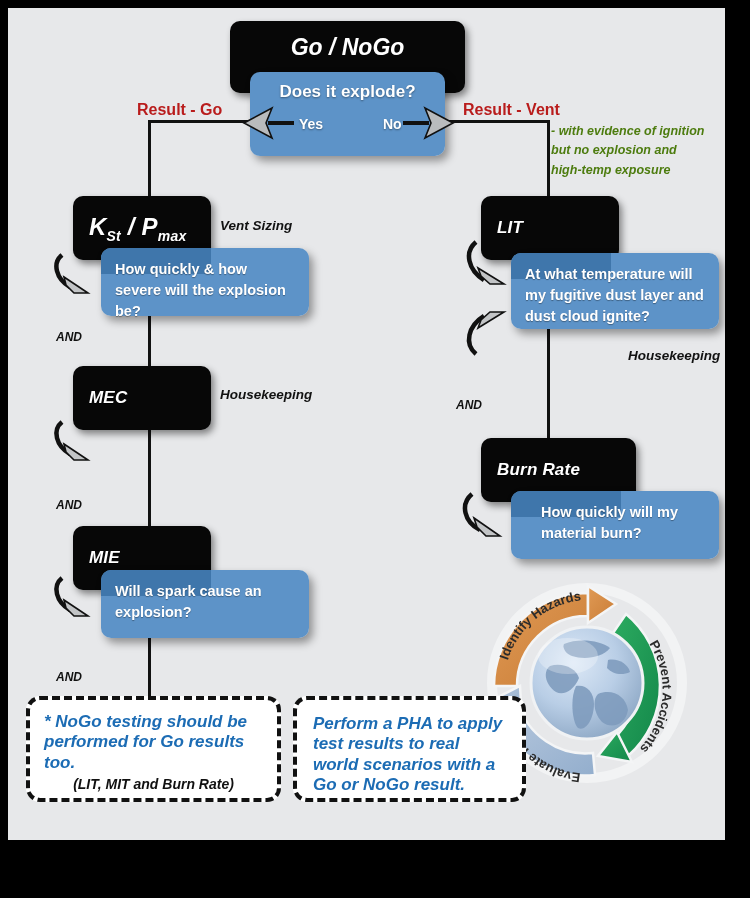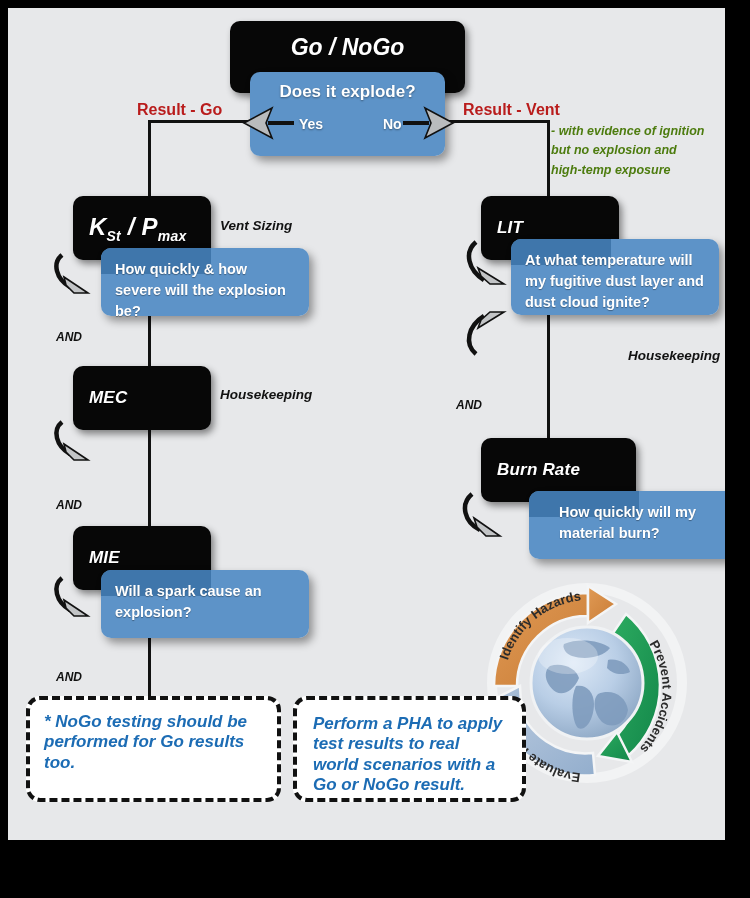--- a/index.html
+++ b/index.html
@@ -139,38 +139,38 @@
     <path d="M8 2 C-2 10 2 26 16 34" fill="none" stroke="#111" stroke-width="4.5"></path>
     <path d="M10 24 L34 40 L20 40 L12 32 Z" fill="#c2c4c6" stroke="#111" stroke-width="1.6"></path>
   </svg>
   <div class="andlabel" style="left:48px;top:662px;">AND</div>
 
   <div class="blackbox" style="left:473px;top:188px;width:138px;height:64px;">
     <div class="lbl">LIT</div>
   </div>
 
   <div class="sidelabel" style="left:620px;top:340px;">Housekeeping</div>
-  <div class="bluebox" style="left:503px;top:231px;width:208px;height:76px;">
+  <div class="bluebox" style="left:503px;top:245px;width:208px;height:76px;">
     <div class="ovl" style="width:100px;"></div>
     <div class="txt">At what temperature will my fugitive dust layer and dust cloud ignite?</div>
   </div>
   <svg style="position:absolute;left:456px;top:230px;width:60px;height:60px;" viewBox="0 0 60 60">
     <path d="M12 4 C0 14 4 32 20 42" fill="none" stroke="#111" stroke-width="4.5"></path>
     <path d="M14 30 L40 46 L26 46 L17 38 Z" fill="#c2c4c6" stroke="#111" stroke-width="1.6"></path>
   </svg>
   <svg style="position:absolute;left:456px;top:288px;width:60px;height:62px;" viewBox="0 0 60 62">
     <path d="M12 58 C0 48 4 30 20 20" fill="none" stroke="#111" stroke-width="4.5"></path>
     <path d="M14 32 L40 16 L26 16 L17 24 Z" fill="#c2c4c6" stroke="#111" stroke-width="1.6"></path>
   </svg>
   <div class="andlabel" style="left:448px;top:390px;">AND</div>
 
   <div class="blackbox" style="left:473px;top:430px;width:155px;height:64px;">
     <div class="lbl">Burn Rate</div>
   </div>
-  <div class="bluebox" style="left:503px;top:483px;width:208px;height:68px;margin-left:18px;">
+  <div class="bluebox" style="left:503px;top:483px;width:208px;height:68px;">
     <div class="ovl" style="width:110px;"></div>
     <div class="txt" style="padding-left:16px;">How quickly will my material burn?</div>
   </div>
   <svg style="position:absolute;left:454px;top:484px;width:60px;height:52px;" viewBox="0 0 60 52">
     <path d="M10 2 C-2 12 2 30 18 38" fill="none" stroke="#111" stroke-width="4.5"></path>
     <path d="M12 26 L38 44 L24 44 L15 35 Z" fill="#c2c4c6" stroke="#111" stroke-width="1.6"></path>
   </svg>
 
   <svg style="position:absolute;left:472px;top:568px;width:215px;height:215px;" viewBox="0 0 215 215">
     <defs>
@@ -229,20 +229,21 @@
     <text class="cycletxt">
       <textPath href="#pathRight" startOffset="16%" id="tpRight">Prevent Accidents</textPath>
     </text>
     <text class="cycletxt">
       <textPath href="#pathBot" startOffset="18%" id="tpBot">Evaluate Risk</textPath>
     </text>
   </svg>
 
   <div class="dashbox" style="left:18px;top:688px;width:255px;height:106px;padding:12px 14px;">
     <div class="t1">* NoGo testing should be performed for Go results too.</div>
+    <div class="t2">(LIT, MIT and Burn Rate)</div>
   </div>
 
   <div class="dashbox" style="left:285px;top:688px;width:233px;height:106px;padding:14px 16px;">
     <div class="t1">Perform a PHA to apply test results to real world scenarios with a Go or NoGo result.</div>
   </div>
 
  </div>
 </div>
 
 </body></html>

